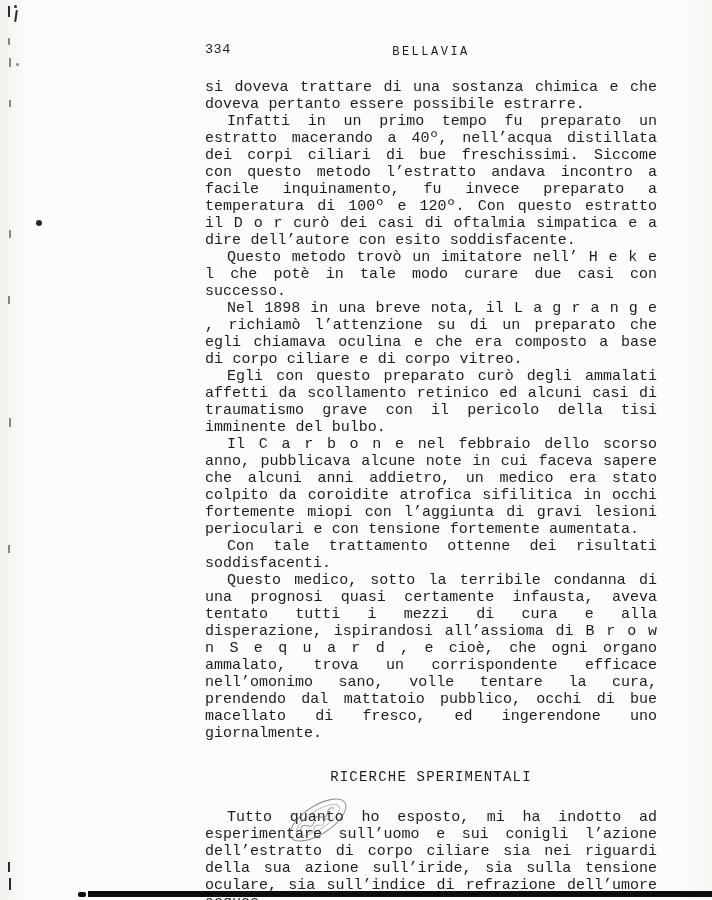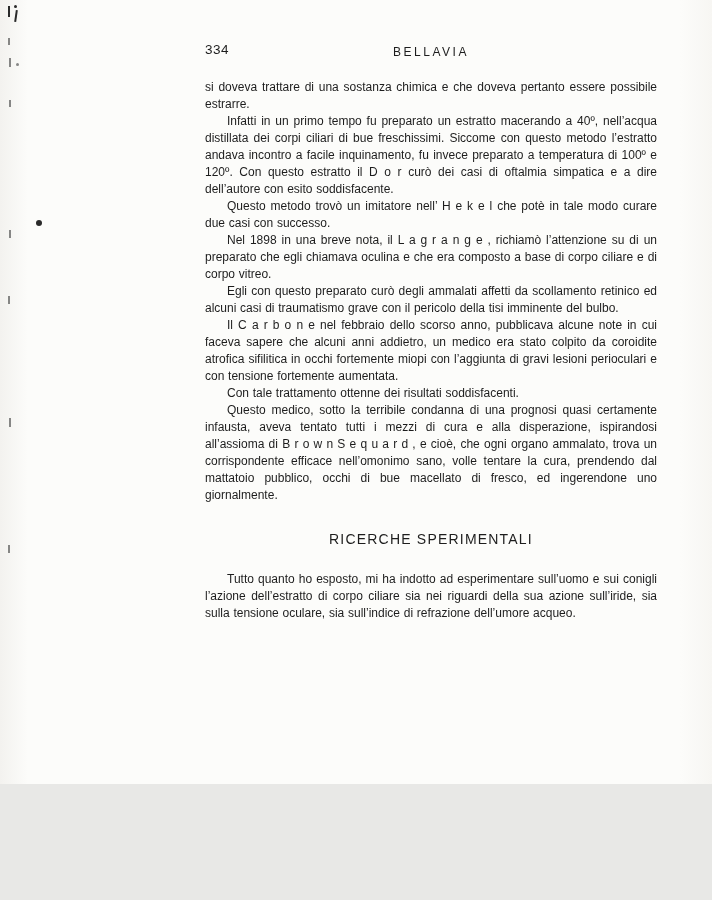--- a/index.html
+++ b/index.html
@@ -1,38 +1,38 @@
 <!DOCTYPE html>
 <html><head>
 <meta charset="utf-8">
 <style>
   html,body{margin:0;padding:0;background:#e8e8e6;}
   .scan-page{
     position:relative;
-    width:712px;height:784px;
+    width:712px;height:900px;
     background:#fcfcfa;
     background-image:linear-gradient(90deg, #f3f2ef 0px, #fcfcfa 28px, #fcfcfa 680px, #f7f6f3 712px);
     overflow:hidden;
-    font-family:Liberation Sans, sans-serif;
+    font-family:Liberation Mono, monospace;
     color:#1d1d1d;
   }
   .page-number{
     position:absolute;left:205px;top:42px;
     font-size:13.5px;letter-spacing:0.5px;
   }
   .running-header{
     position:absolute;left:205px;top:45px;width:452px;
     text-align:center;font-size:12px;letter-spacing:2.5px;
   }
   .text-column{
     position:absolute;left:205px;top:79px;width:452px;
   }
   .text-column p{
     margin:0;
-    font-size:12px;
+    font-size:15px;
     line-height:17px;
     text-align:justify;
     word-spacing:0.4px;
   }
   .indent{text-indent:22px;}
   .section-heading{
     margin:27px 0 24px 0;
     text-align:center;
     font-size:14px;
     letter-spacing:1.2px;

